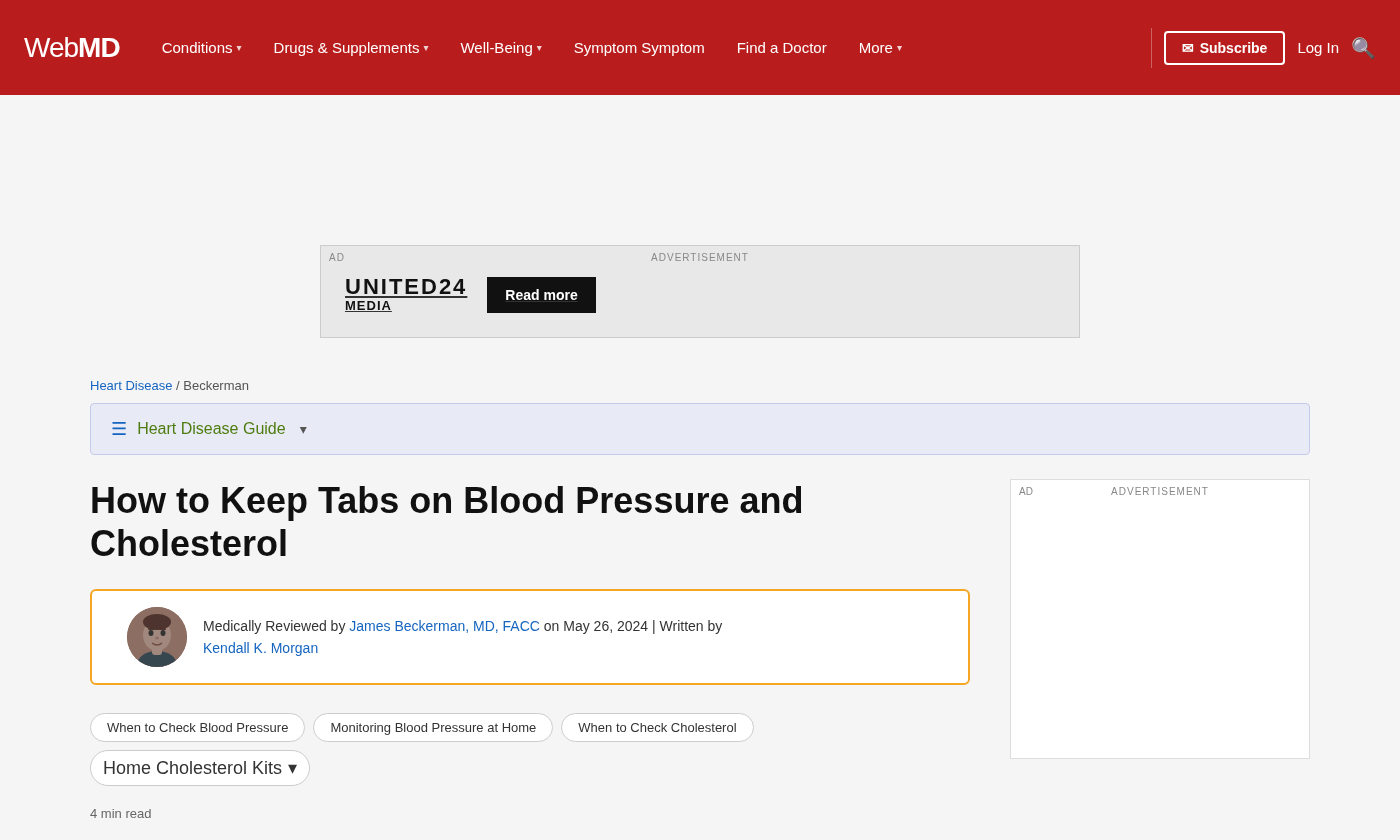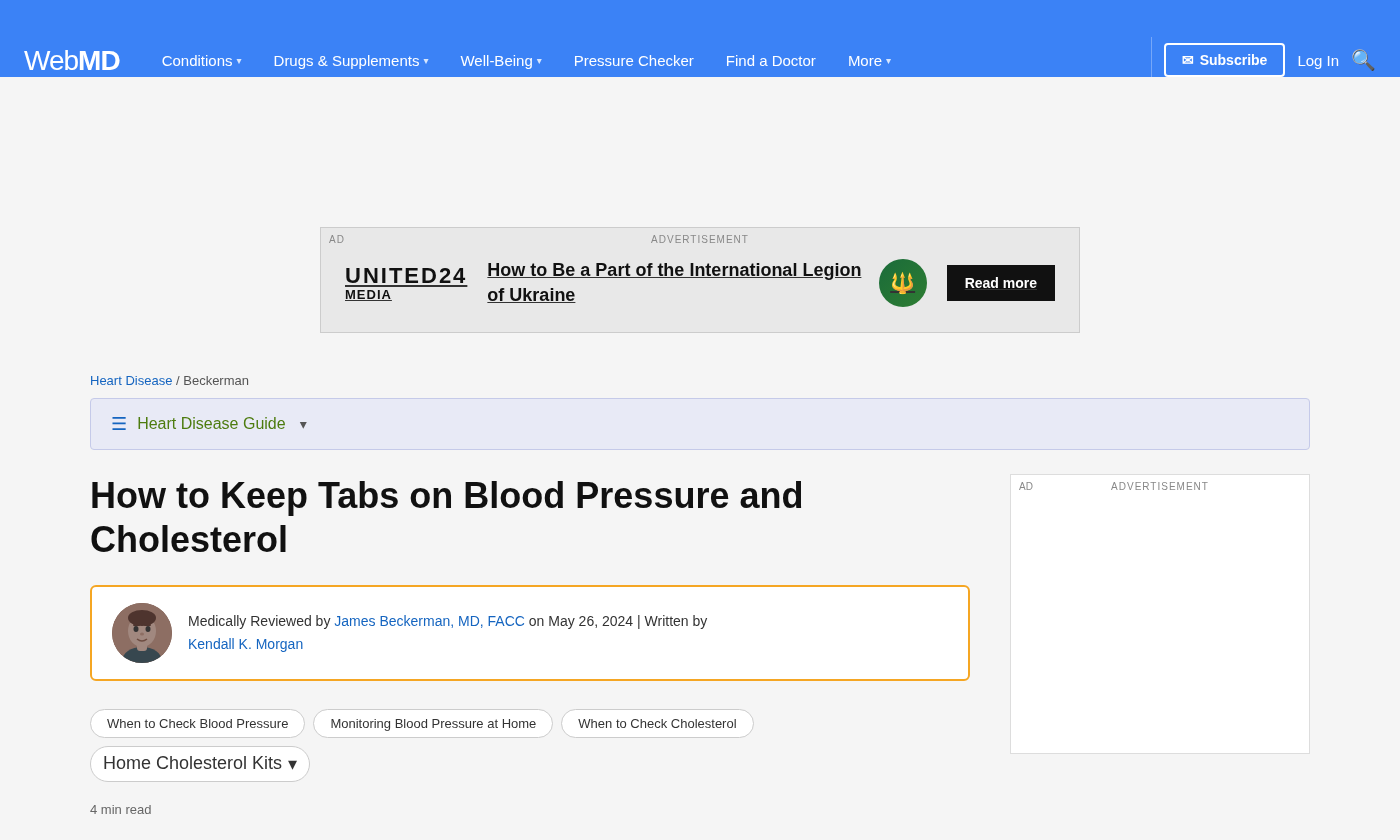--- a/index.html
+++ b/index.html
@@ -1,23 +1,23 @@
 <!DOCTYPE html>
 <html><head>
   <meta charset="utf-8">
   <style>
     * { margin: 0; padding: 0; box-sizing: border-box; }
     body { font-family: Arial, Helvetica, sans-serif; background: #f5f5f5; color: #333; }
 
     
     nav {
-      background: #3b82f6;
-      height: 77px;
-      display: flex;
-      align-items: flex-end;
+      background: #b91c1c;
+      height: 95px;
+      display: flex;
+      align-items: center;
       padding: 0 24px;
       gap: 0;
     }
     .nav-logo {
       color: white;
       font-size: 28px;
       font-weight: 900;
       letter-spacing: -1px;
       margin-right: 28px;
       white-space: nowrap;
@@ -251,21 +251,21 @@
       font-weight: 800;
       color: #111;
       line-height: 1.2;
       margin-bottom: 24px;
     }
 
     
     .author-box {
       border: 2px solid #f5a623;
       border-radius: 6px;
-      padding: 16px 20px;
+      padding: 16px 35px;
       display: flex;
       align-items: center;
       gap: 16px;
       margin-bottom: 28px;
       background: white;
     }
     .author-avatar {
       width: 60px;
       height: 60px;
       border-radius: 50%;
@@ -368,21 +368,21 @@
     </a>
     <a class="nav-item">
       <span>Drugs &amp; Supplements</span>
       <span class="chevron-down">▾</span>
     </a>
     <a class="nav-item">
       <span>Well-Being</span>
       <span class="chevron-down">▾</span>
     </a>
     <a class="nav-item">
-      <span>Pressure Checker</span>
+      <span>Symptom Symptom</span>
     </a>
     <a class="nav-item">
       <span>Find a Doctor</span>
     </a>
     <a class="nav-item">
       <span>More</span>
       <span class="chevron-down">▾</span>
     </a>
   </div>
   <div class="nav-divider"></div>
@@ -401,26 +401,20 @@
   <div class="ad-spacer"></div>
 
   <div class="ad-banner-wrap">
     <div class="ad-banner">
       <span class="ad-label-topleft">AD</span>
       <span class="ad-label-top">ADVERTISEMENT</span>
       <div class="ad-inner">
         <div class="ad-logo-block">
           <span class="ad-logo-text">UNITED24</span>
           <span class="ad-logo-sub">MEDIA</span>
-        </div>
-        <div class="ad-text-block">
-          <p class="ad-text-main">How to Be a Part of the International Legion of Ukraine</p>
-          <div class="ad-icon-circle">
-            <span style="color:white;font-size:20px;">🔱</span>
-          </div>
         </div>
         <button class="ad-read-more">Read more</button>
       </div>
     </div>
   </div>
 
   <div class="content-area" style="margin-top: 20px;">
 
     <div class="breadcrumb">
       <a>Heart Disease</a>

